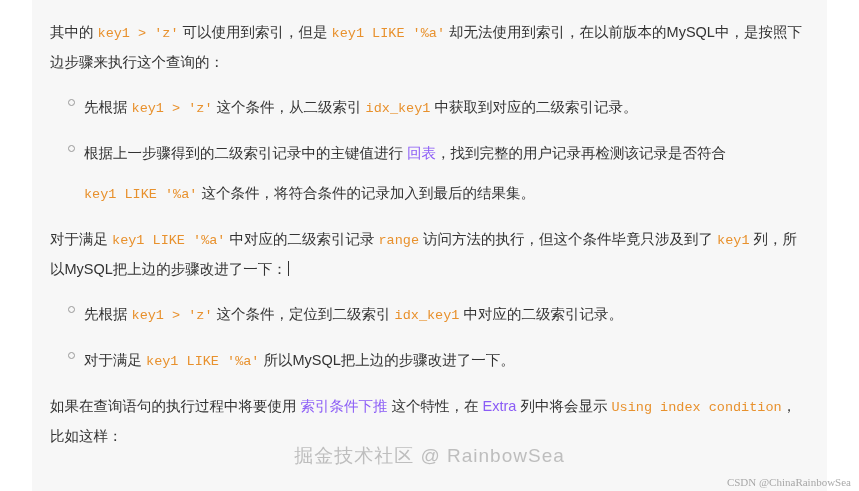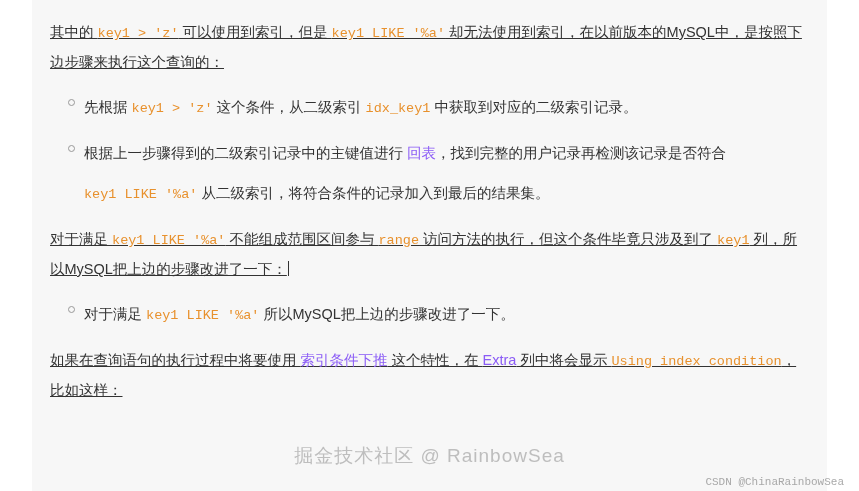--- a/index.html
+++ b/index.html
@@ -28,21 +28,20 @@
     background: #f7f7f7;
     box-sizing: border-box;
     padding: 18px 24px 0 18px;
   }
   p.para {
     margin: 0 0 10px 0;
     font-size: 14.5px;
     line-height: 29px;
     color: #333333;
     font-family: "Liberation Sans", sans-serif;
-    text-decoration: underline;
   }
   ul.bullets {
     margin: 6px 0 10px 0;
     padding-left: 34px;
     list-style: none;
   }
   ul.bullets > li {
     position: relative;
     font-size: 14.5px;
     line-height: 40px;
@@ -85,52 +84,55 @@
     bottom: 22px;
     text-align: center;
     font-size: 19px;
     color: rgba(120,120,120,0.45);
     font-family: "Liberation Sans", sans-serif;
     letter-spacing: 1px;
     pointer-events: none;
   }
   .watermark-br {
     position: absolute;
-    right: 15px;
+    right: 8px;
     bottom: 3px;
     font-size: 11px;
     color: rgba(140,140,140,0.75);
-    font-family: Liberation Mono, monospace;
+    font-family: Liberation Serif, serif;
     pointer-events: none;
   }
 </style>
 </head>
 <body>
 
 <div class="page">
   <div class="content">
 
     <p class="para">
       <span>其中的 </span><code class="inline">key1 &gt; 'z'</code><span> 可以使用到索引，但是 </span><code class="inline">key1 LIKE '%a'</code><span> 却无法使用到索引，在以前版本的MySQL中，是按照下边步骤来执行这个查询的：</span>
     </p>
 
     <ul class="bullets">
       <li>
         <span>先根据 </span><code class="inline">key1 &gt; 'z'</code><span> 这个条件，从二级索引 </span><code class="inline">idx_key1</code><span> 中获取到对应的二级索引记录。</span>
       </li>
       <li>
-        <span>根据上一步骤得到的二级索引记录中的主键值进行 </span><span class="hl">回表</span><span>，找到完整的用户记录再检测该记录是否符合 </span><code class="inline">key1 LIKE '%a'</code><span> 从二级索引，将符合条件的记录加入到最后的结果集。</span>
+        <span>根据上一步骤得到的二级索引记录中的主键值进行 </span><span class="hl">回表</span><span>，找到完整的用户记录再检测该记录是否符合 </span><code class="inline">key1 LIKE '%a'</code><span> 这个条件，将符合条件的记录加入到最后的结果集。</span>
       </li>
     </ul>
 
     <p class="para">
-      <span>对于满足 </span><code class="inline">key1 LIKE '%a'</code><span> 不能组成范围区间参与 </span><code class="inline">range</code><span> 访问方法的执行，但这个条件毕竟只涉及到了 </span><code class="inline">key1</code><span> 列，所以MySQL把上边的步骤改进了一下：</span><span class="cursor"></span>
+      <span>对于满足 </span><code class="inline">key1 LIKE '%a'</code><span> 中对应的二级索引记录 </span><code class="inline">range</code><span> 访问方法的执行，但这个条件毕竟只涉及到了 </span><code class="inline">key1</code><span> 列，所以MySQL把上边的步骤改进了一下：</span><span class="cursor"></span>
     </p>
 
     <ul class="bullets">
+      <li>
+        <span>先根据 </span><code class="inline">key1 &gt; 'z'</code><span> 这个条件，定位到二级索引 </span><code class="inline">idx_key1</code><span> 中对应的二级索引记录。</span>
+      </li>
       <li>
         <span>对于满足 </span><code class="inline">key1 LIKE '%a'</code><span> 所以MySQL把上边的步骤改进了一下。</span>
       </li>
     </ul>
 
 
     <p class="para">
       <span>如果在查询语句的执行过程中将要使用 </span><span class="hl">索引条件下推</span><span> 这个特性，在 </span><span class="hl">Extra</span><span> 列中将会显示 </span><code class="inline">Using index condition</code><span>，比如这样：</span>
     </p>
 

